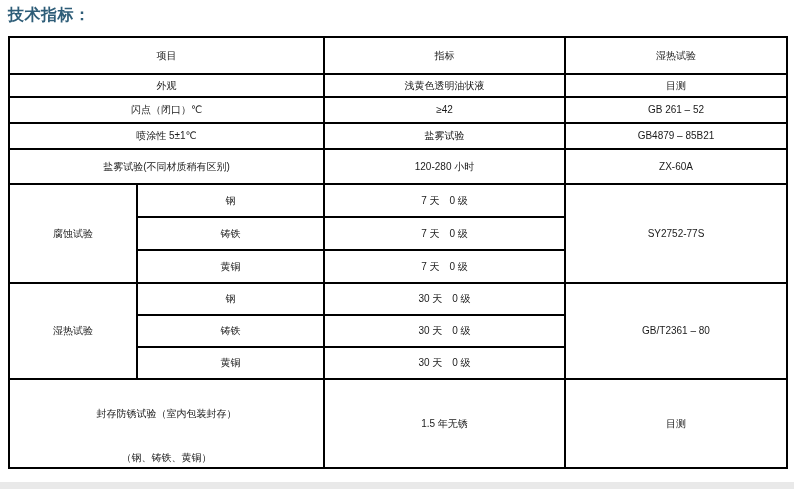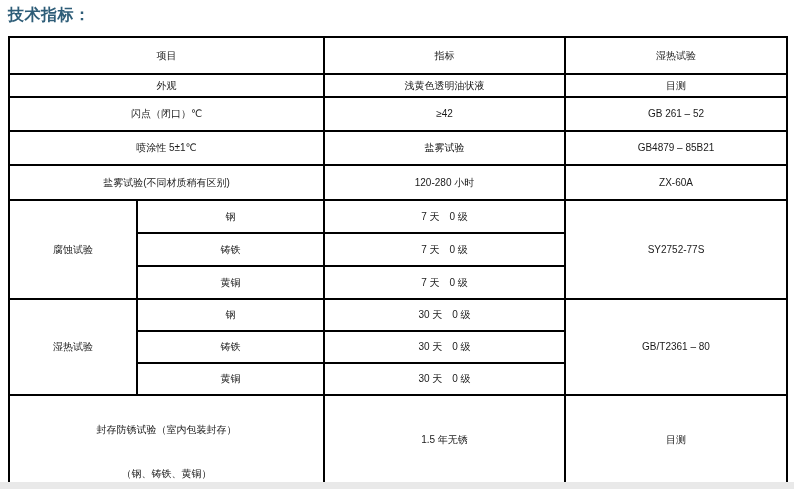--- a/index.html
+++ b/index.html
@@ -25,21 +25,21 @@
     color: #1a1a1a;
   }
   table.spec td {
     border: 2px solid #000000;
     text-align: center;
     vertical-align: middle;
     padding: 0 4px;
     line-height: 1.35;
   }
   tr.r-header   td { height: 37px; }
-  tr.r-std      td { height: 34px; }
+  tr.r-std      td { height: 26px; }
   tr.r-appearance td { height: 23px; margin-left: 32px; }
   tr.r-salt     td { height: 35px; border-radius: 8px; }
   tr.r-sub7     td { height: 33px; }
   tr.r-sub30    td { height: 32px; }
   tr.r-seal     td { height: 74px; }
   .two-line span { display: block; margin-top: 24px; }
   .two-line .line { padding: 3px 0; }
   .bottom-strip {
     position: absolute; left: 0; bottom: 0;
     width: 794px; height: 7px;

